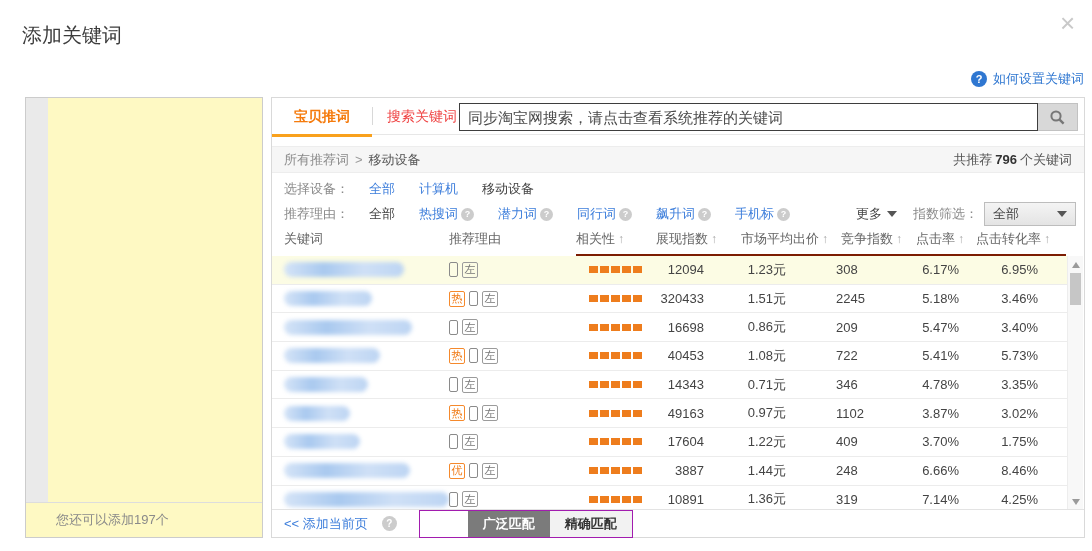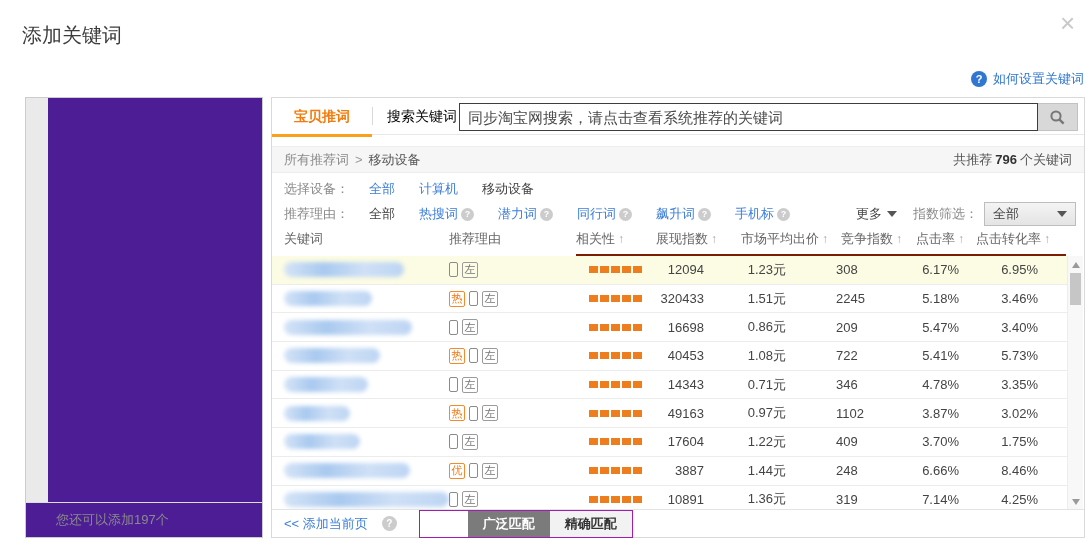--- a/index.html
+++ b/index.html
@@ -9,32 +9,32 @@
 
   .page-title { position:absolute; left:22px; top:22px; font-size:20px; color:#3c3c3c; }
   .close-x { position:absolute; left:1060px; top:10px; font-size:26px; color:#c9c9c9; cursor:pointer; line-height:1; }
   .help-link { position:absolute; right:8px; top:70px; display:flex; align-items:center; gap:6px;
                color:#2f77d1; font-size:13px; cursor:pointer; }
   .q-circle { display:inline-flex; align-items:center; justify-content:center; width:16px; height:16px;
               border-radius:50%; background:#2f77d1; color:#fff; font-size:11px; font-weight:bold; }
 
   
   .left-panel { position:absolute; left:25px; top:97px; width:238px; height:441px;
-                border:1px solid #ccc; background:#4c1d95; }
+                border:1px solid #ccc; background:#fef9c3; }
   .left-strip { position:absolute; left:0; top:0; width:22px; height:calc(100% - 35px); background:#eaeaea; }
   .left-footer { position:absolute; left:0; bottom:0; width:100%; height:35px; border-top:1px solid #ddd;
                  line-height:34px; padding-left:30px; color:#8a8a8a; font-size:13px; }
 
   
   .main-panel { position:absolute; left:271px; top:97px; width:814px; height:441px;
                 border:1px solid #d9d9d9; background:#fff; }
 
   .tab-bar { position:relative; height:37px; border-bottom:1px solid #e7e7e7; }
   .tab { display:inline-flex; align-items:center; justify-content:center; height:37px; width:100px;
-         font-size:14px; color:#000000; cursor:pointer; position:relative; }
+         font-size:14px; color:#ef4444; cursor:pointer; position:relative; }
   .tab + .tab::before { content:""; position:absolute; left:0; top:9px; height:18px; width:1px; background:#d8d8d8; }
   .tab.active { color:#f57b0d; border-bottom:3px solid #f9a11c; font-weight:bold; }
 
   .search-input { position:absolute; left:187px; top:5px; width:579px; height:28px;
                   border:1px solid #3e3e3e; padding:0 8px; font-size:15px; color:#333;
                   font-family:inherit; outline:none; }
   .search-input::placeholder { color:#4a4a4a; opacity:1; }
   .search-btn { position:absolute; left:766px; top:5px; width:40px; height:28px; background:#d8d8d8;
                 border:1px solid #c2c2c2; border-left:none; cursor:pointer; display:flex;
                 align-items:center; justify-content:center; }

